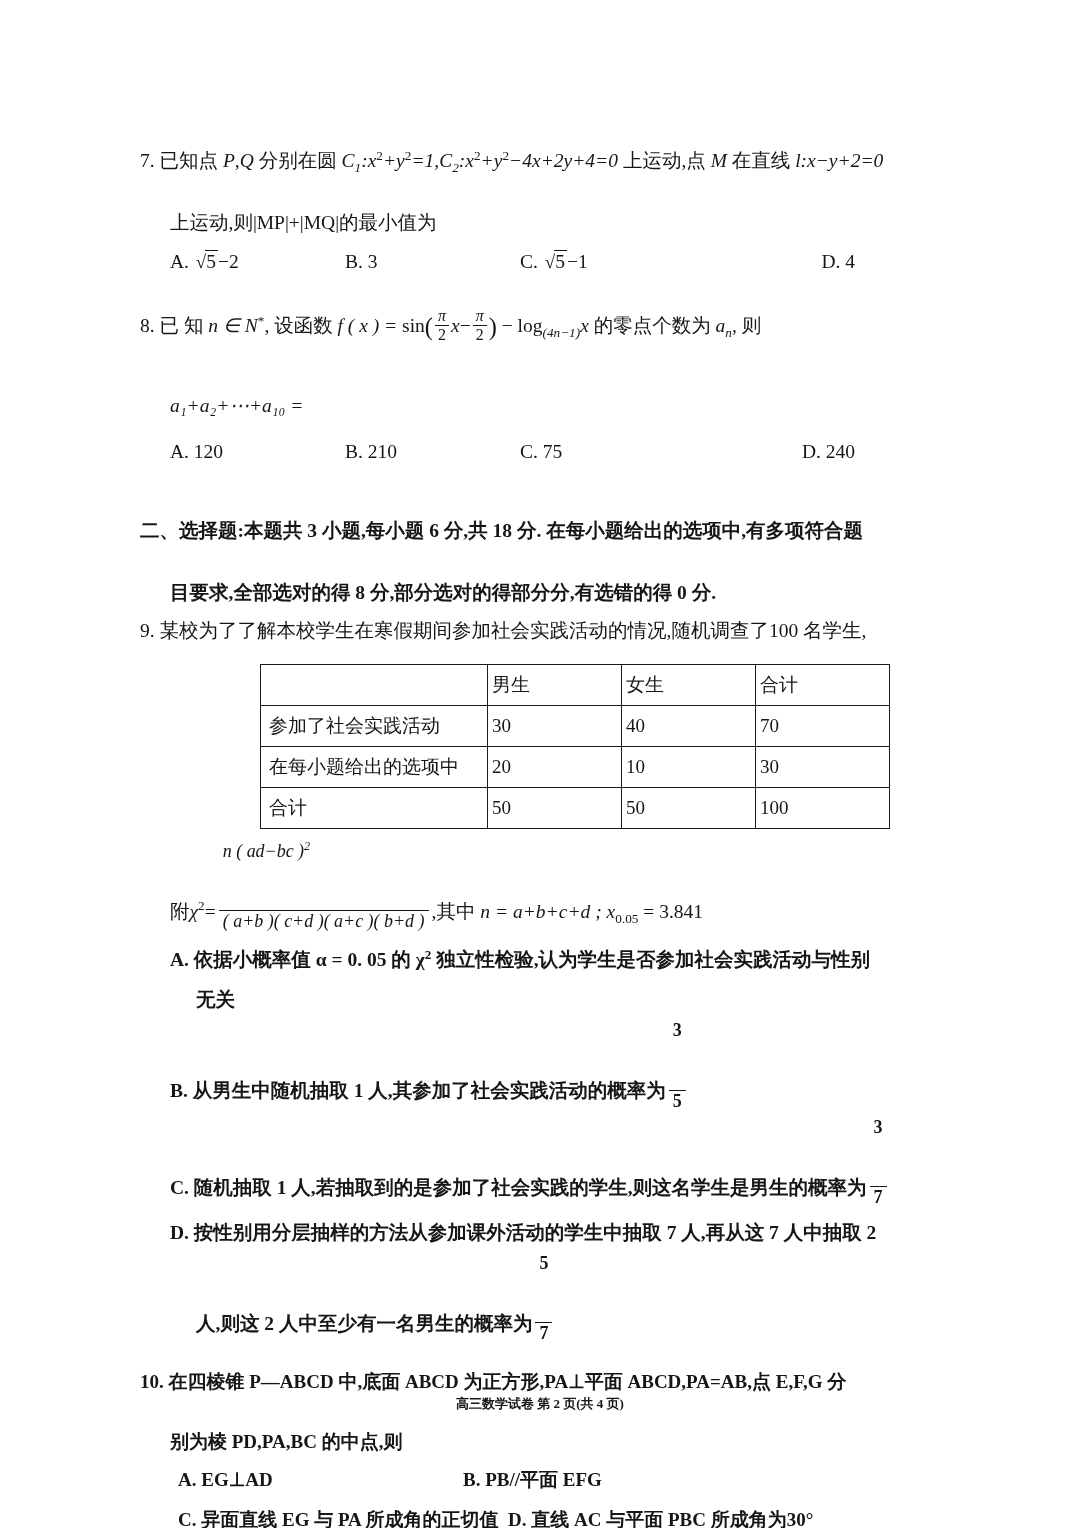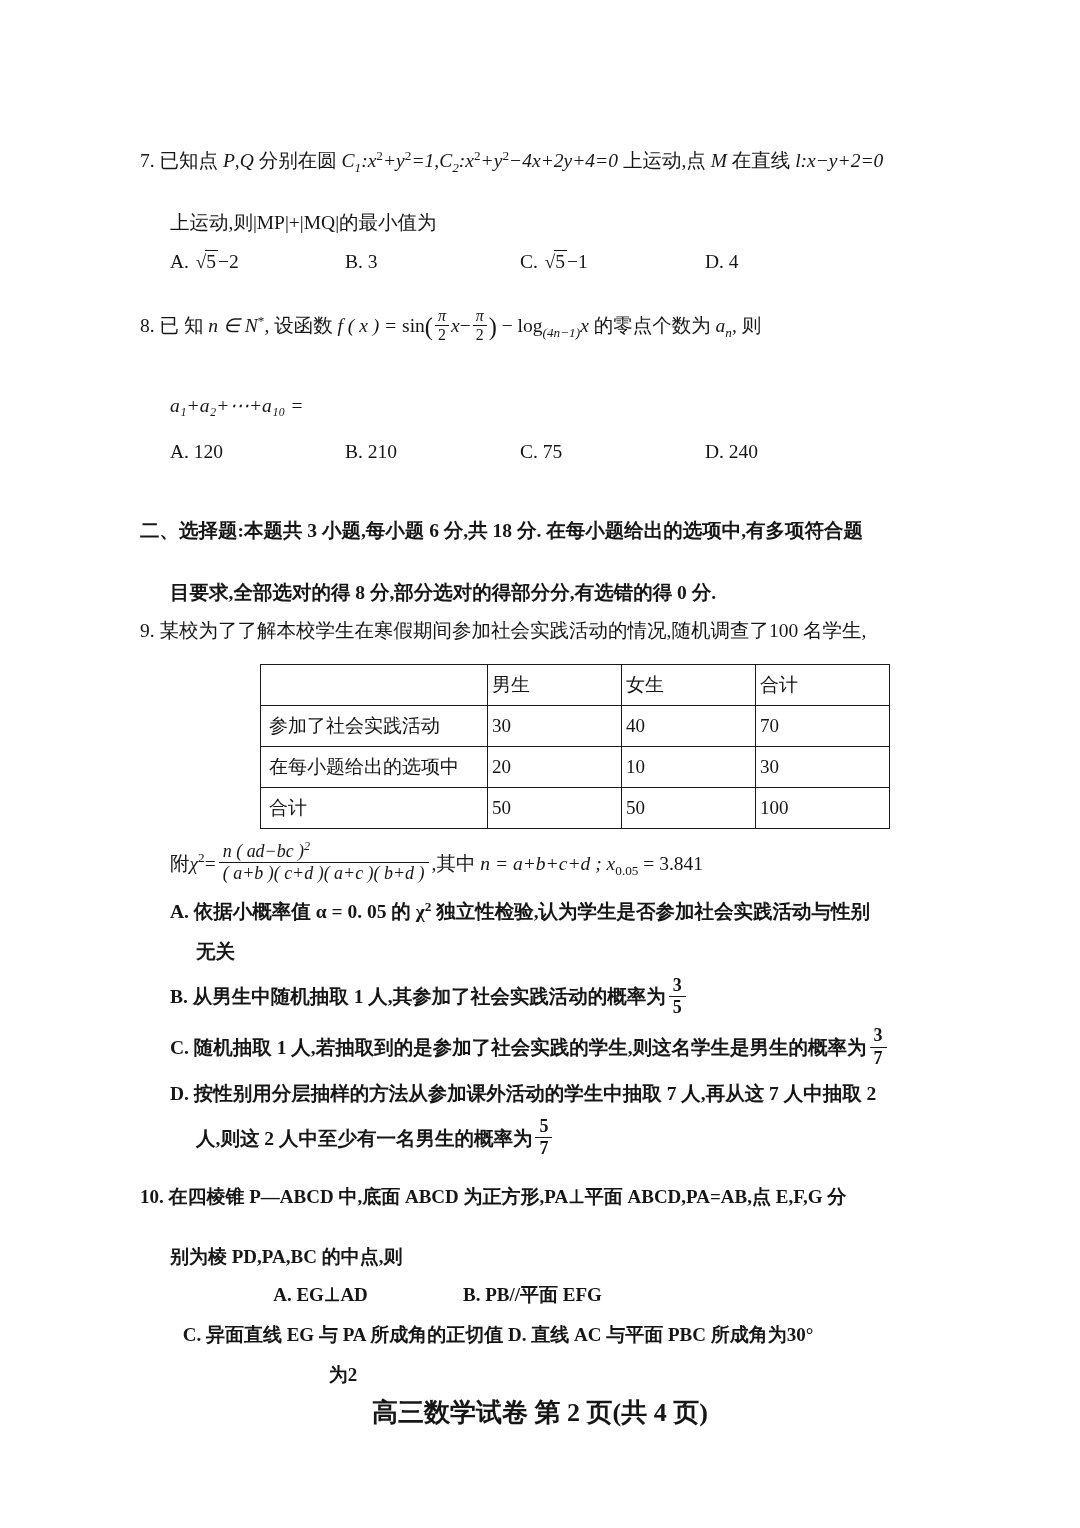--- a/index.html
+++ b/index.html
@@ -46,21 +46,21 @@
   .opts {
     display: flex;
     font-size: 19.5px;
     padding-left: 30px;
     line-height: 2.0;
   }
   .opts > span { display: inline-block; }
   .o1 { width: 175px; }
   .o2 { width: 175px; }
   .o3 { width: 185px; }
-  .o4 { width: 150px; }
+  .o4 { width: 150px; text-align: right; }
 
   
   .sqrt {
     display: inline-block;
     position: relative;
     padding-left: 2px;
   }
   .sqrt .rad { font-size: 19px; }
   .sqrt .rtop {
     border-top: 1.2px solid #161616;
@@ -79,21 +79,21 @@
   .frac .n { display: block; padding: 0 3px; }
   .frac .d { display: block; border-top: 1.2px solid #161616; padding: 0 3px; }
   .fracbig {
     display: inline-block;
     vertical-align: -0.55em;
     font-size: 0.92em;
     line-height: 1.2;
     margin: 0 3px;
   }
   .fracbig .n { display: block; padding: 0 4px; }
-  .fracbig .d { display: block; border-top: 1.3px solid #161616; padding: 0 4px; }
+  .fracbig .d { display: block; border-top: 1.3px solid #161616; padding: 0 4px; margin-top: 48px; }
 
   .sec-head {
     font-weight: bold;
     font-size: 19.5px;
     line-height: 2.0;
   }
   .gap-lg { height: 34px; }
   .gap-sm { height: 8px; }
 
   table.ct {
@@ -122,30 +122,29 @@
     line-height: 2.05;
     padding-left: 30px;
   }
   .optline.tall { line-height: 2.6; }
   .optline-ind { padding-left: 56px; }
   .q10opts {
     display: flex;
     font-size: 19px;
     padding-left: 38px;
     line-height: 2.1;
-    text-align: center;
   }
   .q10opts .a { width: 285px; }
   .footer {
     position: absolute;
     left: 0;
     top: 1395px;
     width: 1080px;
     text-align: center;
-    font-size: 26px;
+    font-size: 13px;
     font-weight: bold;
   }
   .paren-big { font-size: 1.25em; vertical-align: -0.12em; }
 </style>
 </head>
 <body>
 
 <div class="page">
   <div class="content">
 

